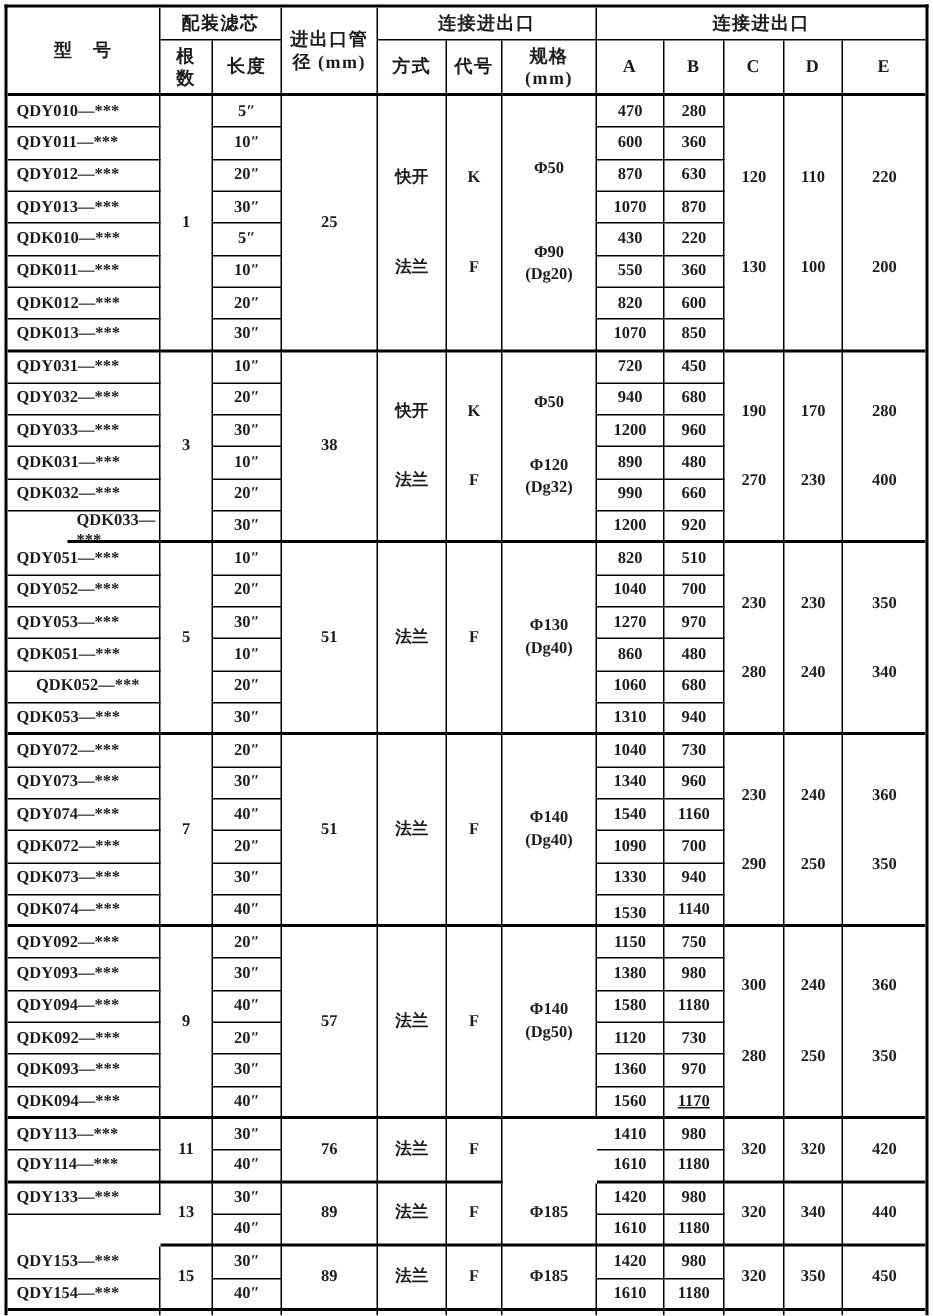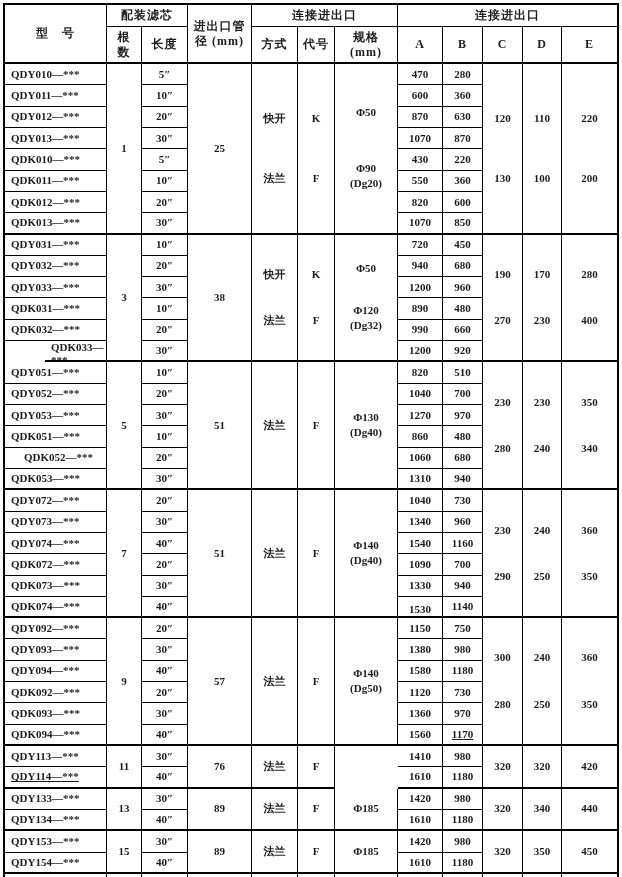--- a/index.html
+++ b/index.html
@@ -592,21 +592,21 @@
       </div>
       <div class="cell" style="grid-area: 35 / 3 / span 1;">
         <span>30″</span>
       </div>
       <div class="cell" style="grid-area: 35 / 8 / span 1; text-align: center;">
         <span>1410</span>
       </div>
       <div class="cell" style="grid-area: 35 / 9 / span 1;">
         <span>980</span>
       </div>
-      <div class="cell left thick" style="grid-area: 36 / 1 / span 1; text-decoration: underline;">
+      <div class="cell left thick" style="grid-area: 36 / 1 / span 1;">
         <span>QDY114—***</span>
       </div>
       <div class="cell thick" style="grid-area: 36 / 3 / span 1;">
         <span>40″</span>
       </div>
       <div class="cell thick" style="grid-area: 36 / 8 / span 1;">
         <span>1610</span>
       </div>
       <div class="cell thick" style="grid-area: 36 / 9 / span 1;">
         <span>1180</span>
@@ -636,23 +636,20 @@
         <span>QDY133—***</span>
       </div>
       <div class="cell" style="grid-area: 37 / 3 / span 1;">
         <span>30″</span>
       </div>
       <div class="cell" style="grid-area: 37 / 8 / span 1;">
         <span>1420</span>
       </div>
       <div class="cell" style="grid-area: 37 / 9 / span 1;">
         <span>980</span>
-      </div>
-      <div class="cell left thick" style="grid-area: 38 / 1 / span 1;">
-        <span>QDY134—***</span>
       </div>
       <div class="cell thick" style="grid-area: 38 / 3 / span 1;">
         <span>40″</span>
       </div>
       <div class="cell thick" style="grid-area: 38 / 8 / span 1;">
         <span>1610</span>
       </div>
       <div class="cell thick" style="grid-area: 38 / 9 / span 1;">
         <span>1180</span>
       </div>

